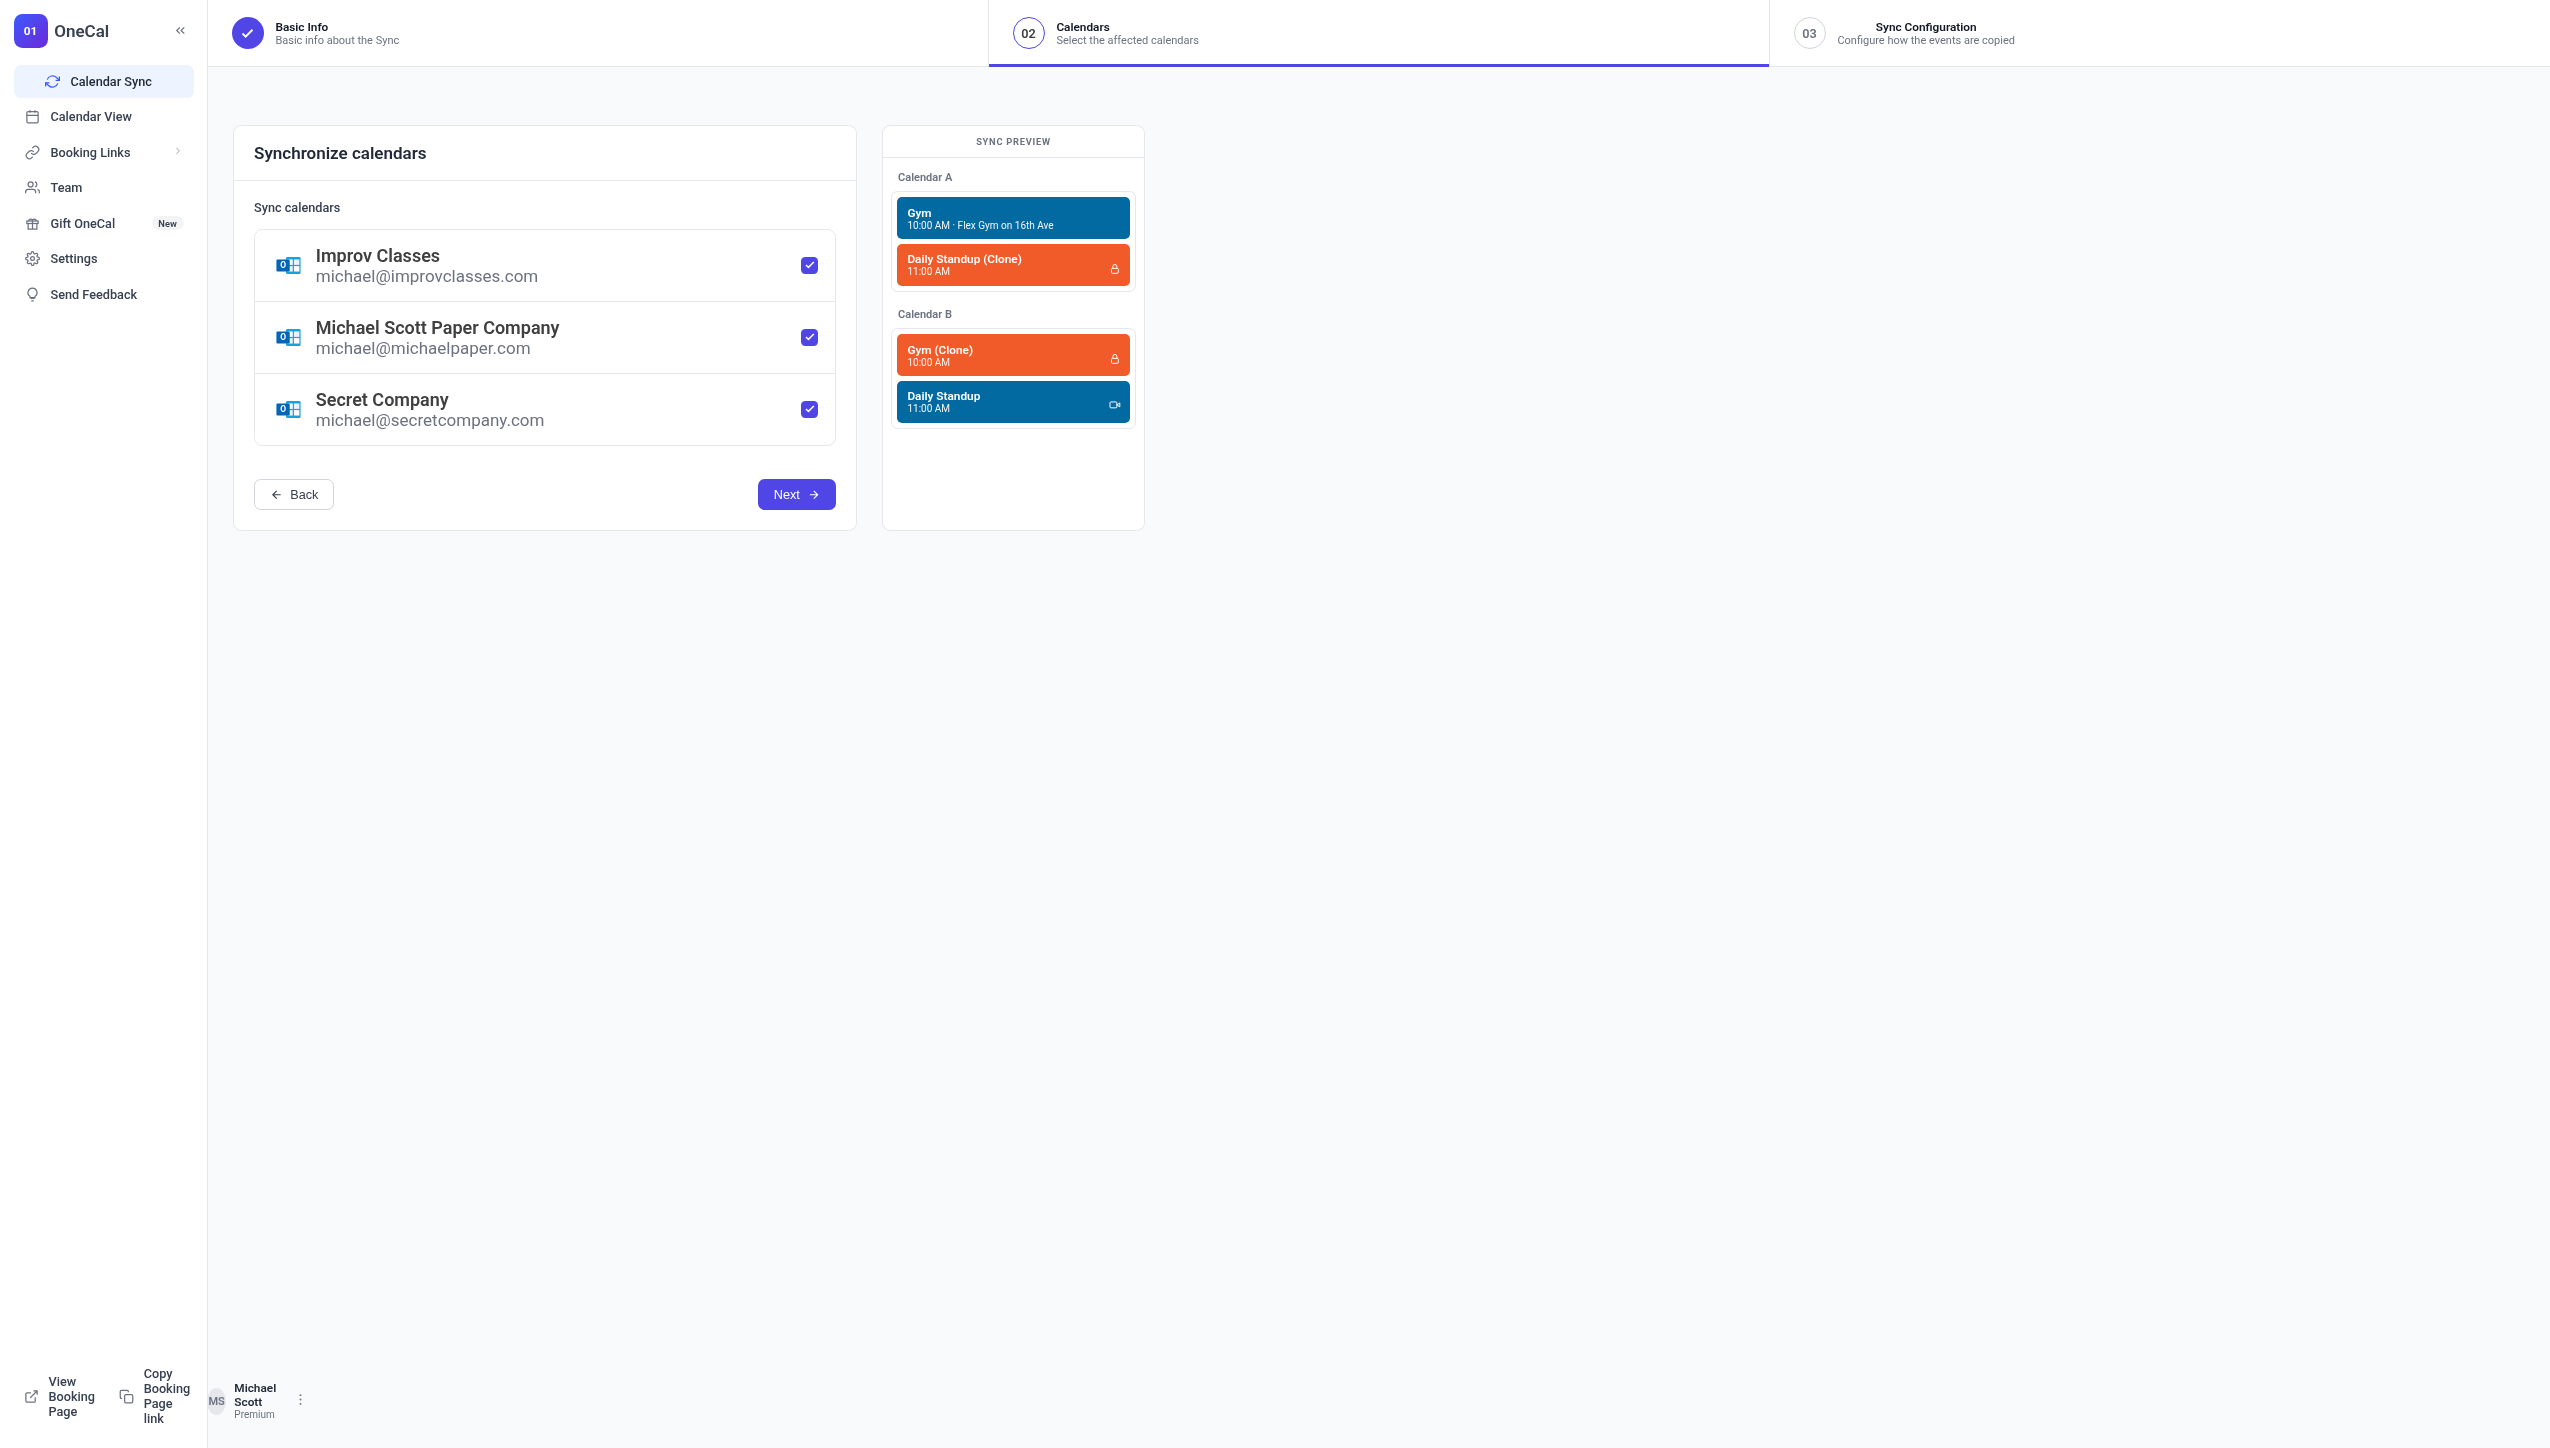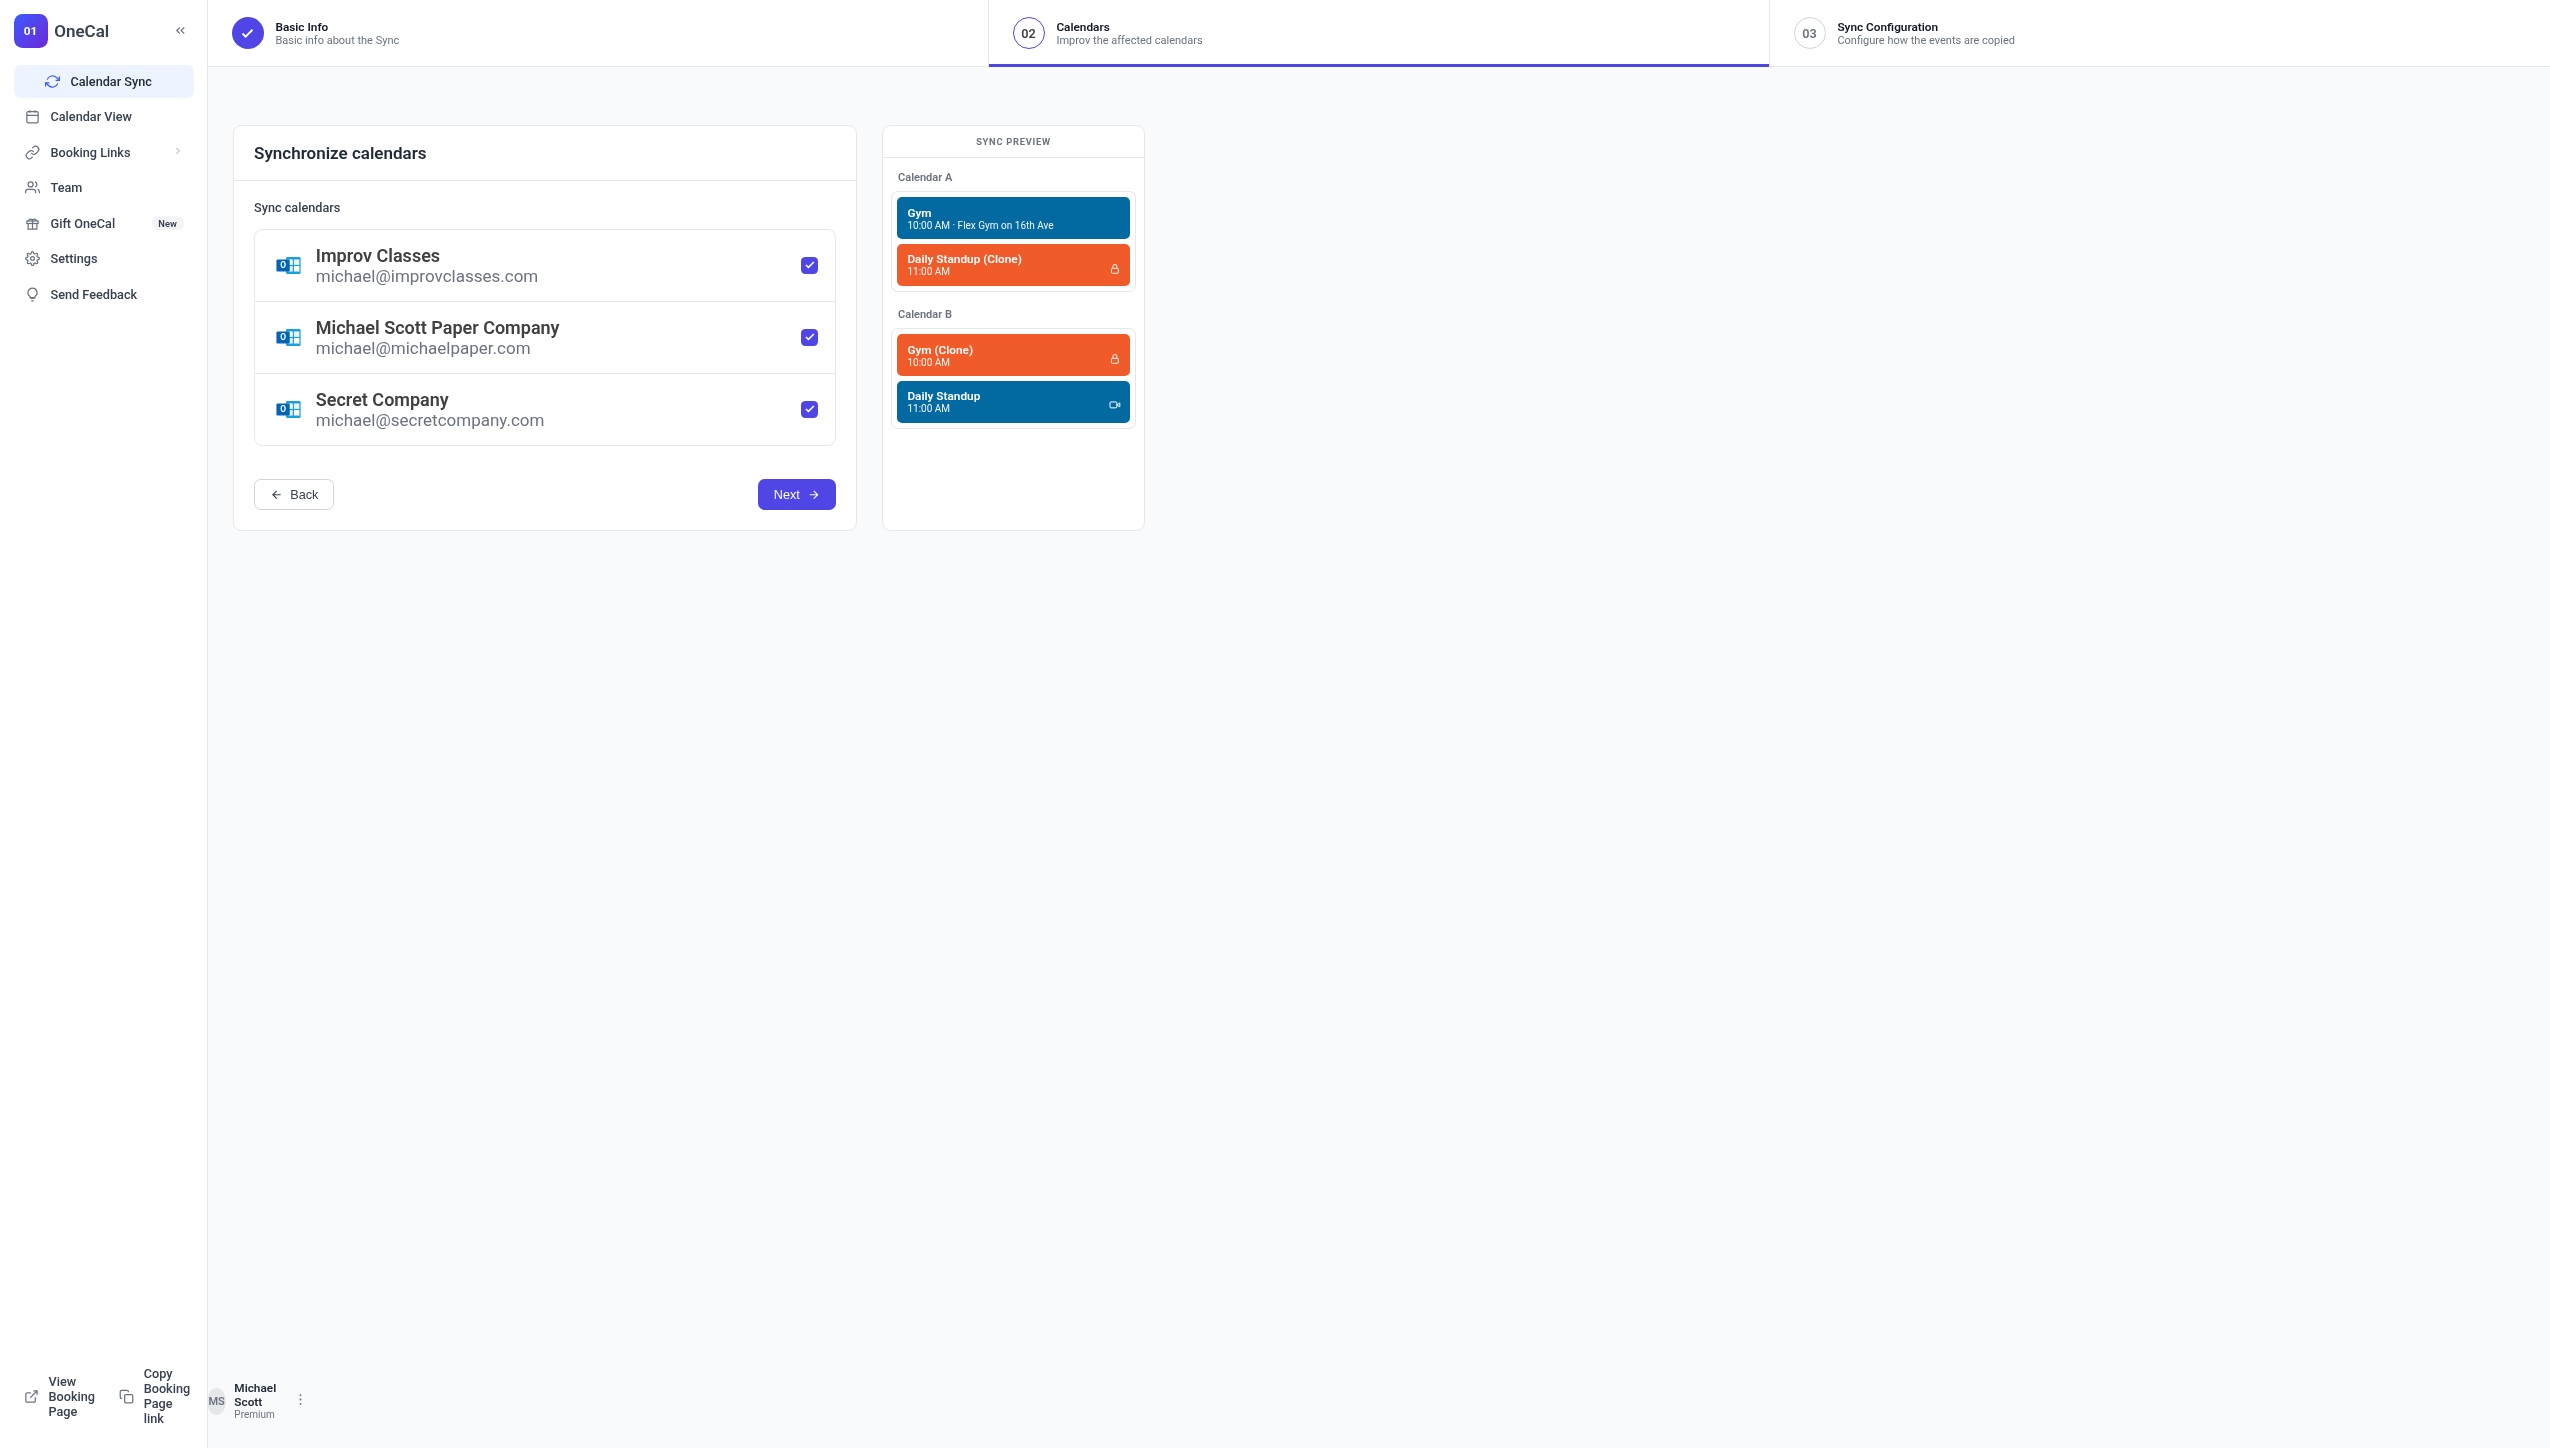--- a/index.html
+++ b/index.html
@@ -27,21 +27,21 @@
     .user-info { display: flex; flex-direction: column; line-height: 1.2; }
     .user-name { font-size: 11.8px; font-weight: 600; }
     .user-plan { font-size: 10px; color: #6b7280; }
     .more-btn { margin-left: auto; color: #6b7280; cursor: pointer; }
 
     
     .main { flex: 1; display: flex; flex-direction: column; overflow: auto; gap: 36px; }
 
     .stepper { display: flex; background: #fff; border-bottom: 0.8px solid #e5e7eb; }
     .step { flex: 1; padding: 17px 23.6px; display: flex; align-items: center; gap: 11.8px; border-right: 0.8px solid #e5e7eb; position: relative; }
-    .step:last-child { border-right: none; }
+    .step:last-child { border-right: none; text-align: center; }
     .step-circle { width: 32px; height: 32px; border-radius: 50%; display: flex; align-items: center; justify-content: center; font-weight: 600; font-size: 12.7px; }
     .step.done .step-circle { background: #4f46e5; color: #fff; }
     .step.active .step-circle { border: 1.7px solid #4f46e5; color: #404040; background: #fff; }
     .step.pending .step-circle { border: 1.7px solid #d1d5db; color: #6b7280; background: #fff; }
     .step-labels { display: flex; flex-direction: column; }
     .step-title { font-size: 11.8px; font-weight: 600; color: #111827; }
     .step-sub { font-size: 11px; color: #6b7280; }
     .step.active::after { content: ""; position: absolute; left: 0; right: 0; bottom: -0.8px; height: 2.5px; background: #4f46e5; }
 
     .content { display: flex; gap: 25px; padding: 22px 25px; }
@@ -210,21 +210,21 @@
       </div>
       <div class="step-labels">
         <span class="step-title">Basic Info</span>
         <span class="step-sub">Basic info about the Sync</span>
       </div>
     </div>
     <div class="step active">
       <div class="step-circle">02</div>
       <div class="step-labels">
         <span class="step-title">Calendars</span>
-        <span class="step-sub">Improv the affected calendars</span>
+        <span class="step-sub">Select the affected calendars</span>
       </div>
     </div>
     <div class="step pending">
       <div class="step-circle">03</div>
       <div class="step-labels">
         <span class="step-title">Sync Configuration</span>
         <span class="step-sub">Configure how the events are copied</span>
       </div>
     </div>
   </div>

